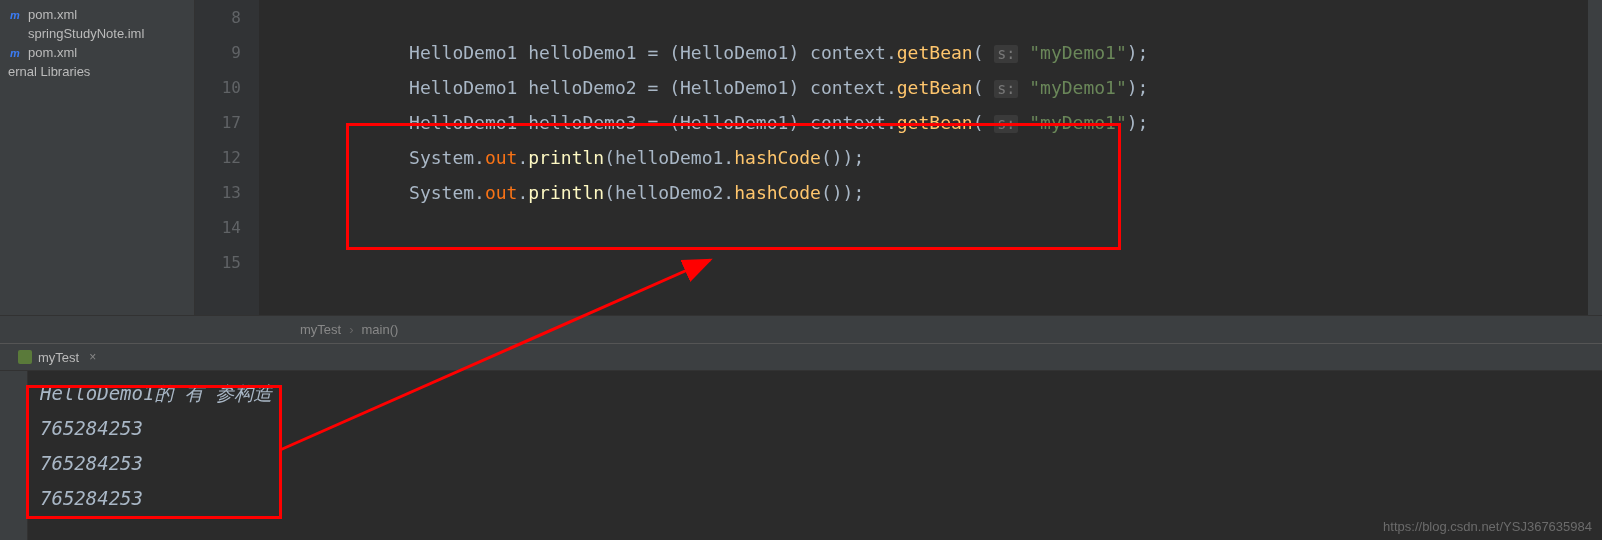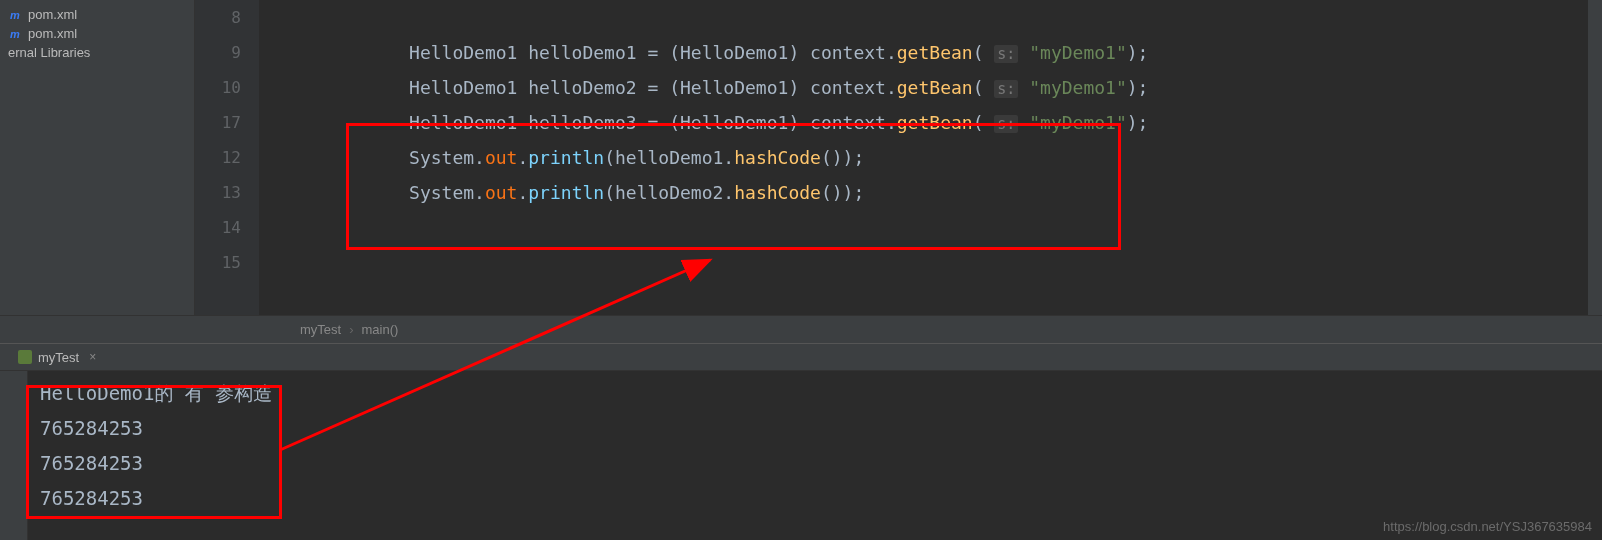--- a/index.html
+++ b/index.html
@@ -153,20 +153,21 @@
       margin-left: 4px;
       font-size: 12px;
     }
     .console-output {
       flex: 1;
       padding: 5px 10px 0 40px;
       font-size: 19px;
       line-height: 35px;
       color: #a9b7c6;
       position: relative;
+      font-style: italic;
     }
     .console-sidebar {
       position: absolute;
       left: 0;
       top: 0;
       width: 28px;
       height: 100%;
       background: #3c3f41;
       border-right: 1px solid #323232;
     }
@@ -197,31 +198,35 @@
     }
     
     .c-type { color: #a9b7c6; }
     .c-var { color: #a9b7c6; }
     .c-op { color: #a9b7c6; }
     .c-method { color: #ffc66d; }
     .c-string { color: #6a8759; }
     .c-field { color: #f97316; }
     .c-hint { color: #787878; background:#3a3a3a; padding:0 3px; border-radius: 2px; font-size: 15px;}
     .c-paren { color: #a9b7c6; }
-    .c-identifier { color: #7dd3fc; }
+    .c-identifier { color: #fef9c3; }
   </style>
 </head>
 <body>
 
 <div class="main-container">
   <div class="top-section">
     <div class="project-tree">
       <div class="tree-item">
         <span class="tree-icon icon-maven">m</span>
         <span>pom.xml</span>
+      </div>
+      <div class="tree-item">
+        <span class="tree-icon icon-iml"></span>
+        <span>springStudyNote.iml</span>
       </div>
       <div class="tree-item">
         <span class="tree-icon icon-maven">m</span>
         <span>pom.xml</span>
       </div>
       <div class="tree-item">
         <span>ernal Libraries</span>
       </div>
     </div>
 

